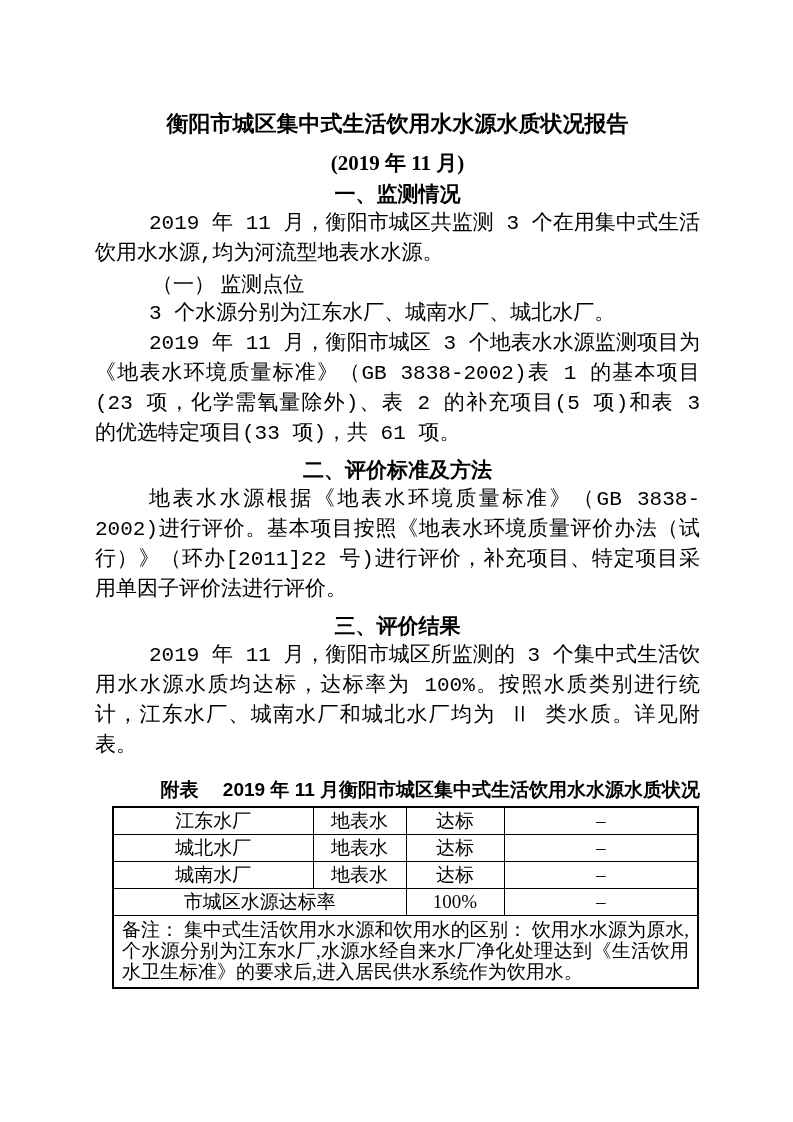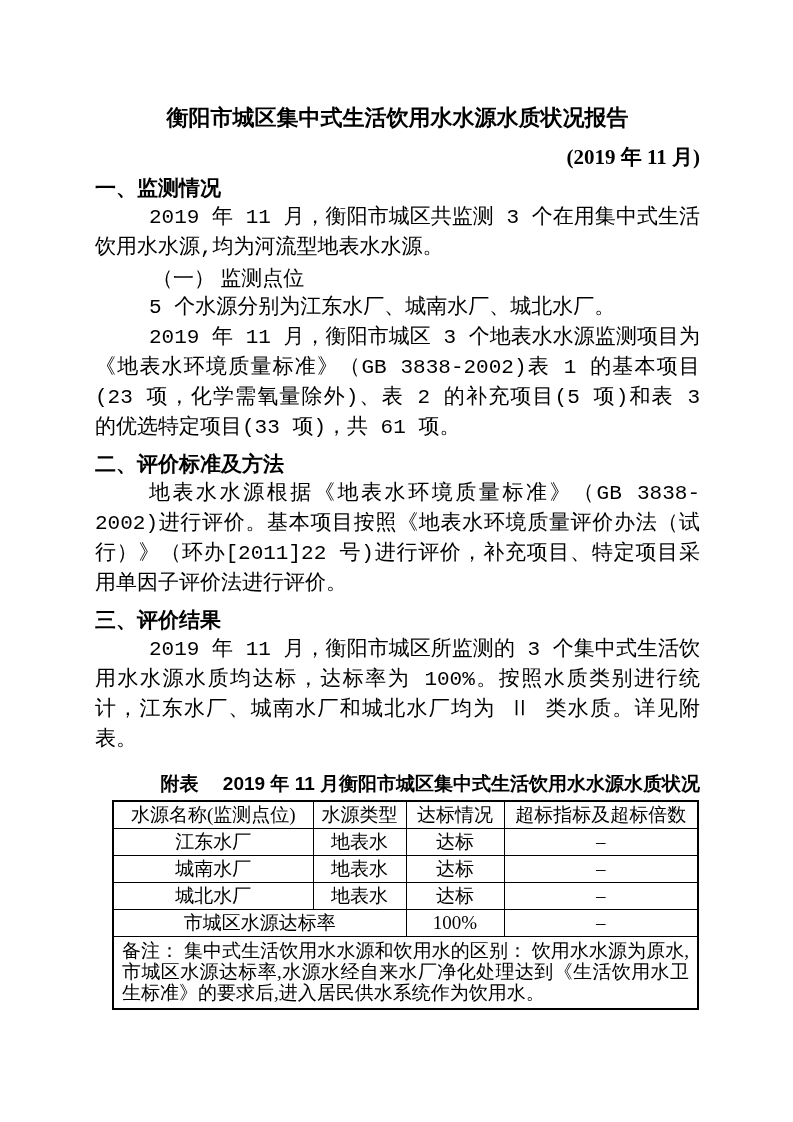--- a/index.html
+++ b/index.html
@@ -10,45 +10,45 @@
     height: 1122px;
     margin: 0 auto;
     background: #ffffff;
     color: #000000;
     overflow: hidden;
     font-family: "Liberation Serif", "DejaVu Serif", serif;
   }
   .content {
     position: absolute;
     left: 95px;
-    top: 10px;
+    top: 16px;
     width: 605px;
   }
   .doc-title {
     margin-top: 93px;
     font-family: "Liberation Serif", "DejaVu Serif", serif;
     font-size: 22px;
     line-height: 30px;
     font-weight: bold;
     text-align: center;
     letter-spacing: 0;
   }
   .doc-subtitle {
     margin-top: 9px;
     font-size: 21px;
     line-height: 30px;
     font-weight: bold;
-    text-align: right;
+    text-align: center;
   }
   .sec-heading {
     font-family: "Liberation Sans", "DejaVu Sans", sans-serif;
     font-size: 21px;
     line-height: 30px;
     font-weight: bold;
-    text-align: left;
+    text-align: center;
   }
   .mt1 { margin-top: 1px; }
   .mt6 { margin-top: 6px; }
   .body-p {
     font-size: 21px;
     line-height: 30px;
     text-align: justify;
     text-indent: 54px;
     font-family: Liberation Mono, monospace;
   }
@@ -95,68 +95,62 @@
 
 <div class="page">
   <div class="content">
 
     <div class="doc-title">衡阳市城区集中式生活饮用水水源水质状况报告</div>
     <div class="doc-subtitle">(2019 年 11 月)</div>
 
     <div class="sec-heading mt1">一、监测情况</div>
     <p class="body-p">2019 年 11 月，衡阳市城区共监测 3 个在用集中式生活饮用水水源,均为河流型地表水水源。</p>
     <div class="sub-item">（一） 监测点位</div>
-    <p class="body-p">5 个水源分别为江东水厂、城南水厂、城北水厂。</p>
+    <p class="body-p">3 个水源分别为江东水厂、城南水厂、城北水厂。</p>
     <p class="body-p">2019 年 11 月，衡阳市城区 3 个地表水水源监测项目为《地表水环境质量标准》（GB 3838-2002)表 1 的基本项目(23 项，化学需氧量除外)、表 2 的补充项目(5 项)和表 3 的优选特定项目(33 项)，共 61 项。</p>
 
     <div class="sec-heading mt6">二、评价标准及方法</div>
     <p class="body-p">地表水水源根据《地表水环境质量标准》（GB 3838-2002)进行评价。基本项目按照《地表水环境质量评价办法（试行）》（环办[2011]22 号)进行评价，补充项目、特定项目采用单因子评价法进行评价。</p>
 
     <div class="sec-heading mt6">三、评价结果</div>
     <p class="body-p">2019 年 11 月，衡阳市城区所监测的 3 个集中式生活饮用水水源水质均达标，达标率为 100%。按照水质类别进行统计，江东水厂、城南水厂和城北水厂均为 Ⅱ 类水质。详见附表。</p>
 
     <div class="table-caption">附表　 2019 年 11 月衡阳市城区集中式生活饮用水水源水质状况</div>
 
     <table class="wq-table">
       <colgroup>
         <col style="width:200px">
         <col style="width:93px">
         <col style="width:98px">
         <col style="width:194px">
       </colgroup>
       <tbody>
         <tr>
-          <th>水源名称(监测点位)</th>
-          <th>水源类型</th>
-          <th>达标情况</th>
-          <th>超标指标及超标倍数</th>
+          <td>江东水厂</td>
+          <td>地表水</td>
+          <td>达标</td>
+          <td>–</td>
         </tr>
         <tr>
-          <td>江东水厂</td>
+          <td>城北水厂</td>
           <td>地表水</td>
           <td>达标</td>
           <td>–</td>
         </tr>
         <tr>
           <td>城南水厂</td>
           <td>地表水</td>
           <td>达标</td>
           <td>–</td>
         </tr>
         <tr>
-          <td>城北水厂</td>
-          <td>地表水</td>
-          <td>达标</td>
-          <td>–</td>
-        </tr>
-        <tr>
           <td colspan="2">市城区水源达标率</td>
           <td>100%</td>
           <td>–</td>
         </tr>
         <tr>
-          <td colspan="4" class="note-cell">备注： 集中式生活饮用水水源和饮用水的区别： 饮用水水源为原水,市城区水源达标率,水源水经自来水厂净化处理达到《生活饮用水卫生标准》的要求后,进入居民供水系统作为饮用水。</td>
+          <td colspan="4" class="note-cell">备注： 集中式生活饮用水水源和饮用水的区别： 饮用水水源为原水,个水源分别为江东水厂,水源水经自来水厂净化处理达到《生活饮用水卫生标准》的要求后,进入居民供水系统作为饮用水。</td>
         </tr>
       </tbody>
     </table>
 
   </div>
 </div>
 
 </body></html>

